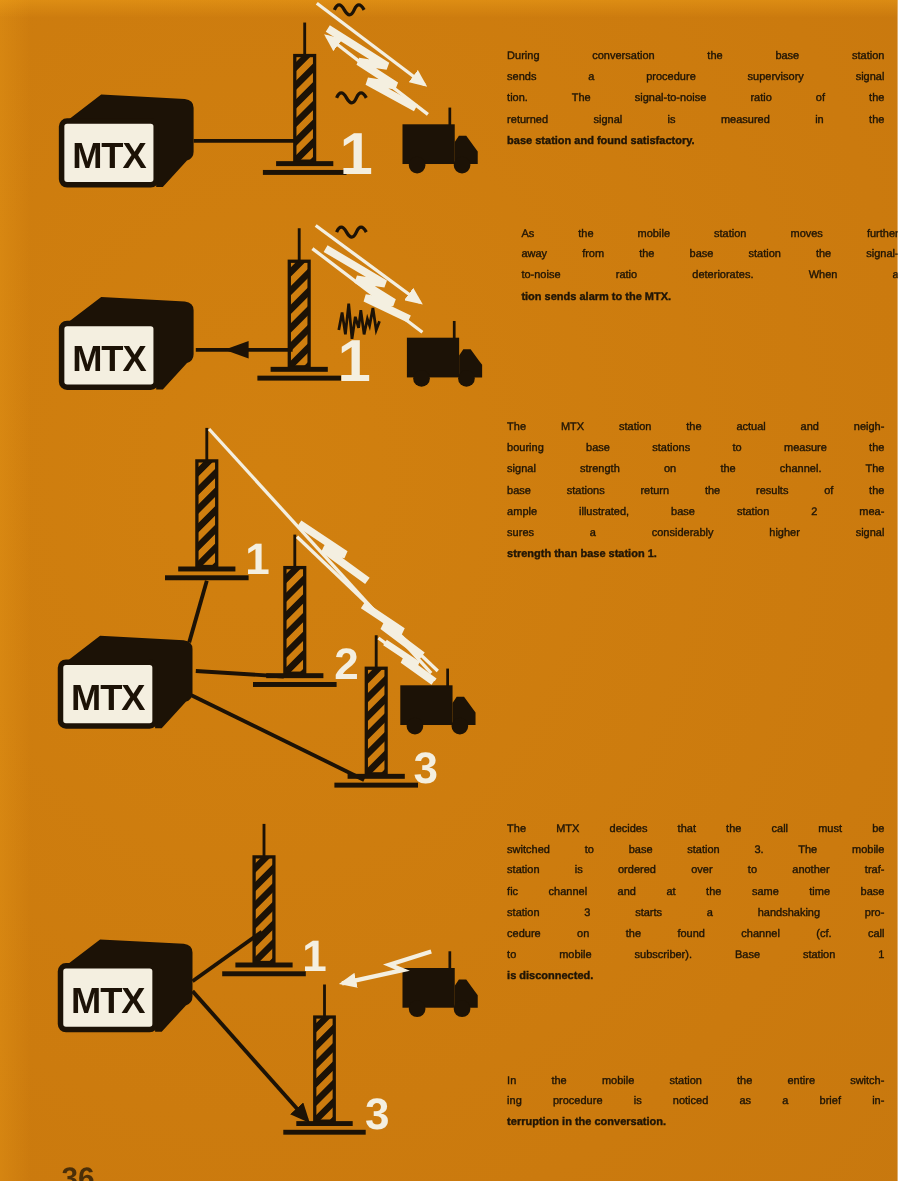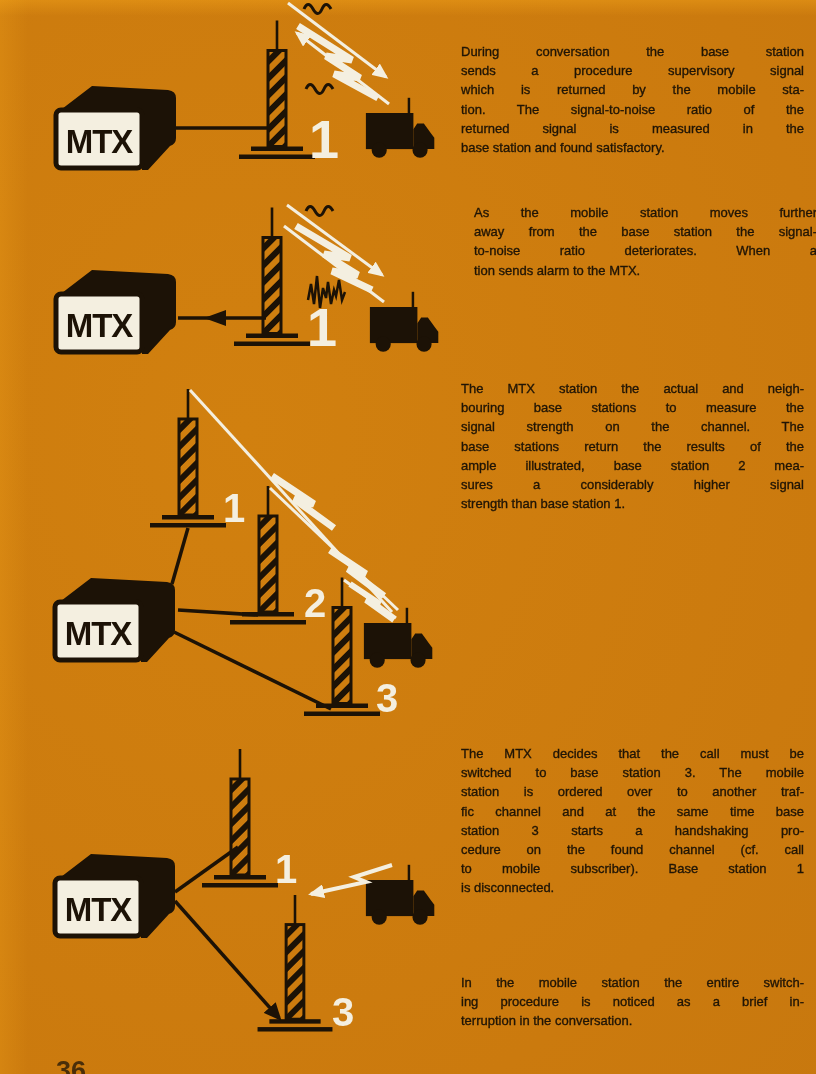--- a/index.html
+++ b/index.html
@@ -11,25 +11,25 @@
       radial-gradient(130% 120% at 30% 40%, #d1800f 0%, #cb7a0e 55%, #c4760f 100%);
     font-family:"Liberation Sans", sans-serif;
   }
   svg.fig { position:absolute; left:0; overflow:visible; }
   #fig1 { top:0; }
   #fig2 { top:190px; }
   #fig3 { top:370px; }
   #fig4 { top:735px; }
   .para {
     position:absolute; left:461px; width:343px;
-    font-size:13px; line-height:19.2px; color:#201506;
+    font-size:10px; line-height:19.2px; color:#201506;
     -webkit-text-stroke:0.35px #201506;
   }
   .para .tline { text-align:justify; text-align-last:justify; }
-  .para .tline:last-child { text-align-last:auto; }
+  .para .tline:last-child { text-align-last:auto;font-weight:bold; }
   #p1 { top:42px; } #p2 { top:203px;margin-left:13px; } #p3 { top:379px; } #p4 { top:744px; } #p5 { top:973px; }
   #pageno {
     position:absolute; left:56px; top:1056px; width:60px;
     font-size:27px; font-weight:bold; color:#2a1c08; opacity:.8;
   }
   .num { font-weight:bold; fill:#f4efe0; text-anchor:middle; font-family:"Liberation Sans", sans-serif; }
   .inkline { stroke:#1c1206; fill:none; }
   .sig { stroke:#f4efe0; fill:none; stroke-linejoin:miter; stroke-linecap:butt; }
   .blk { stroke:#1c1206; fill:none; }
 </style>
@@ -162,21 +162,20 @@
       </g>
     <g>
         <use href="#truck" x="364" y="128" width="76" height="72"></use>
       </g>
     <path class="sig" d="M392,130 L354,142 L366,147 L311,159" stroke-width="4" marker-end="url(#arrW)"></path>
   </svg>
 
   <div id="p1" class="para">
       <div class="tline">During conversation the base station</div>
       <div class="tline">sends a procedure supervisory signal</div>
-      <div class="tline">which is returned by the mobile sta-</div>
       <div class="tline">tion. The signal-to-noise ratio of the</div>
       <div class="tline">returned signal is measured in the</div>
       <div class="tline">base station and found satisfactory.</div>
     </div>
   <div id="p2" class="para">
       <div class="tline">As the mobile station moves further</div>
       <div class="tline">away from the base station the signal-</div>
       <div class="tline">to-noise ratio deteriorates. When a</div>
       <div class="tline">tion sends alarm to the MTX.</div>
     </div>

